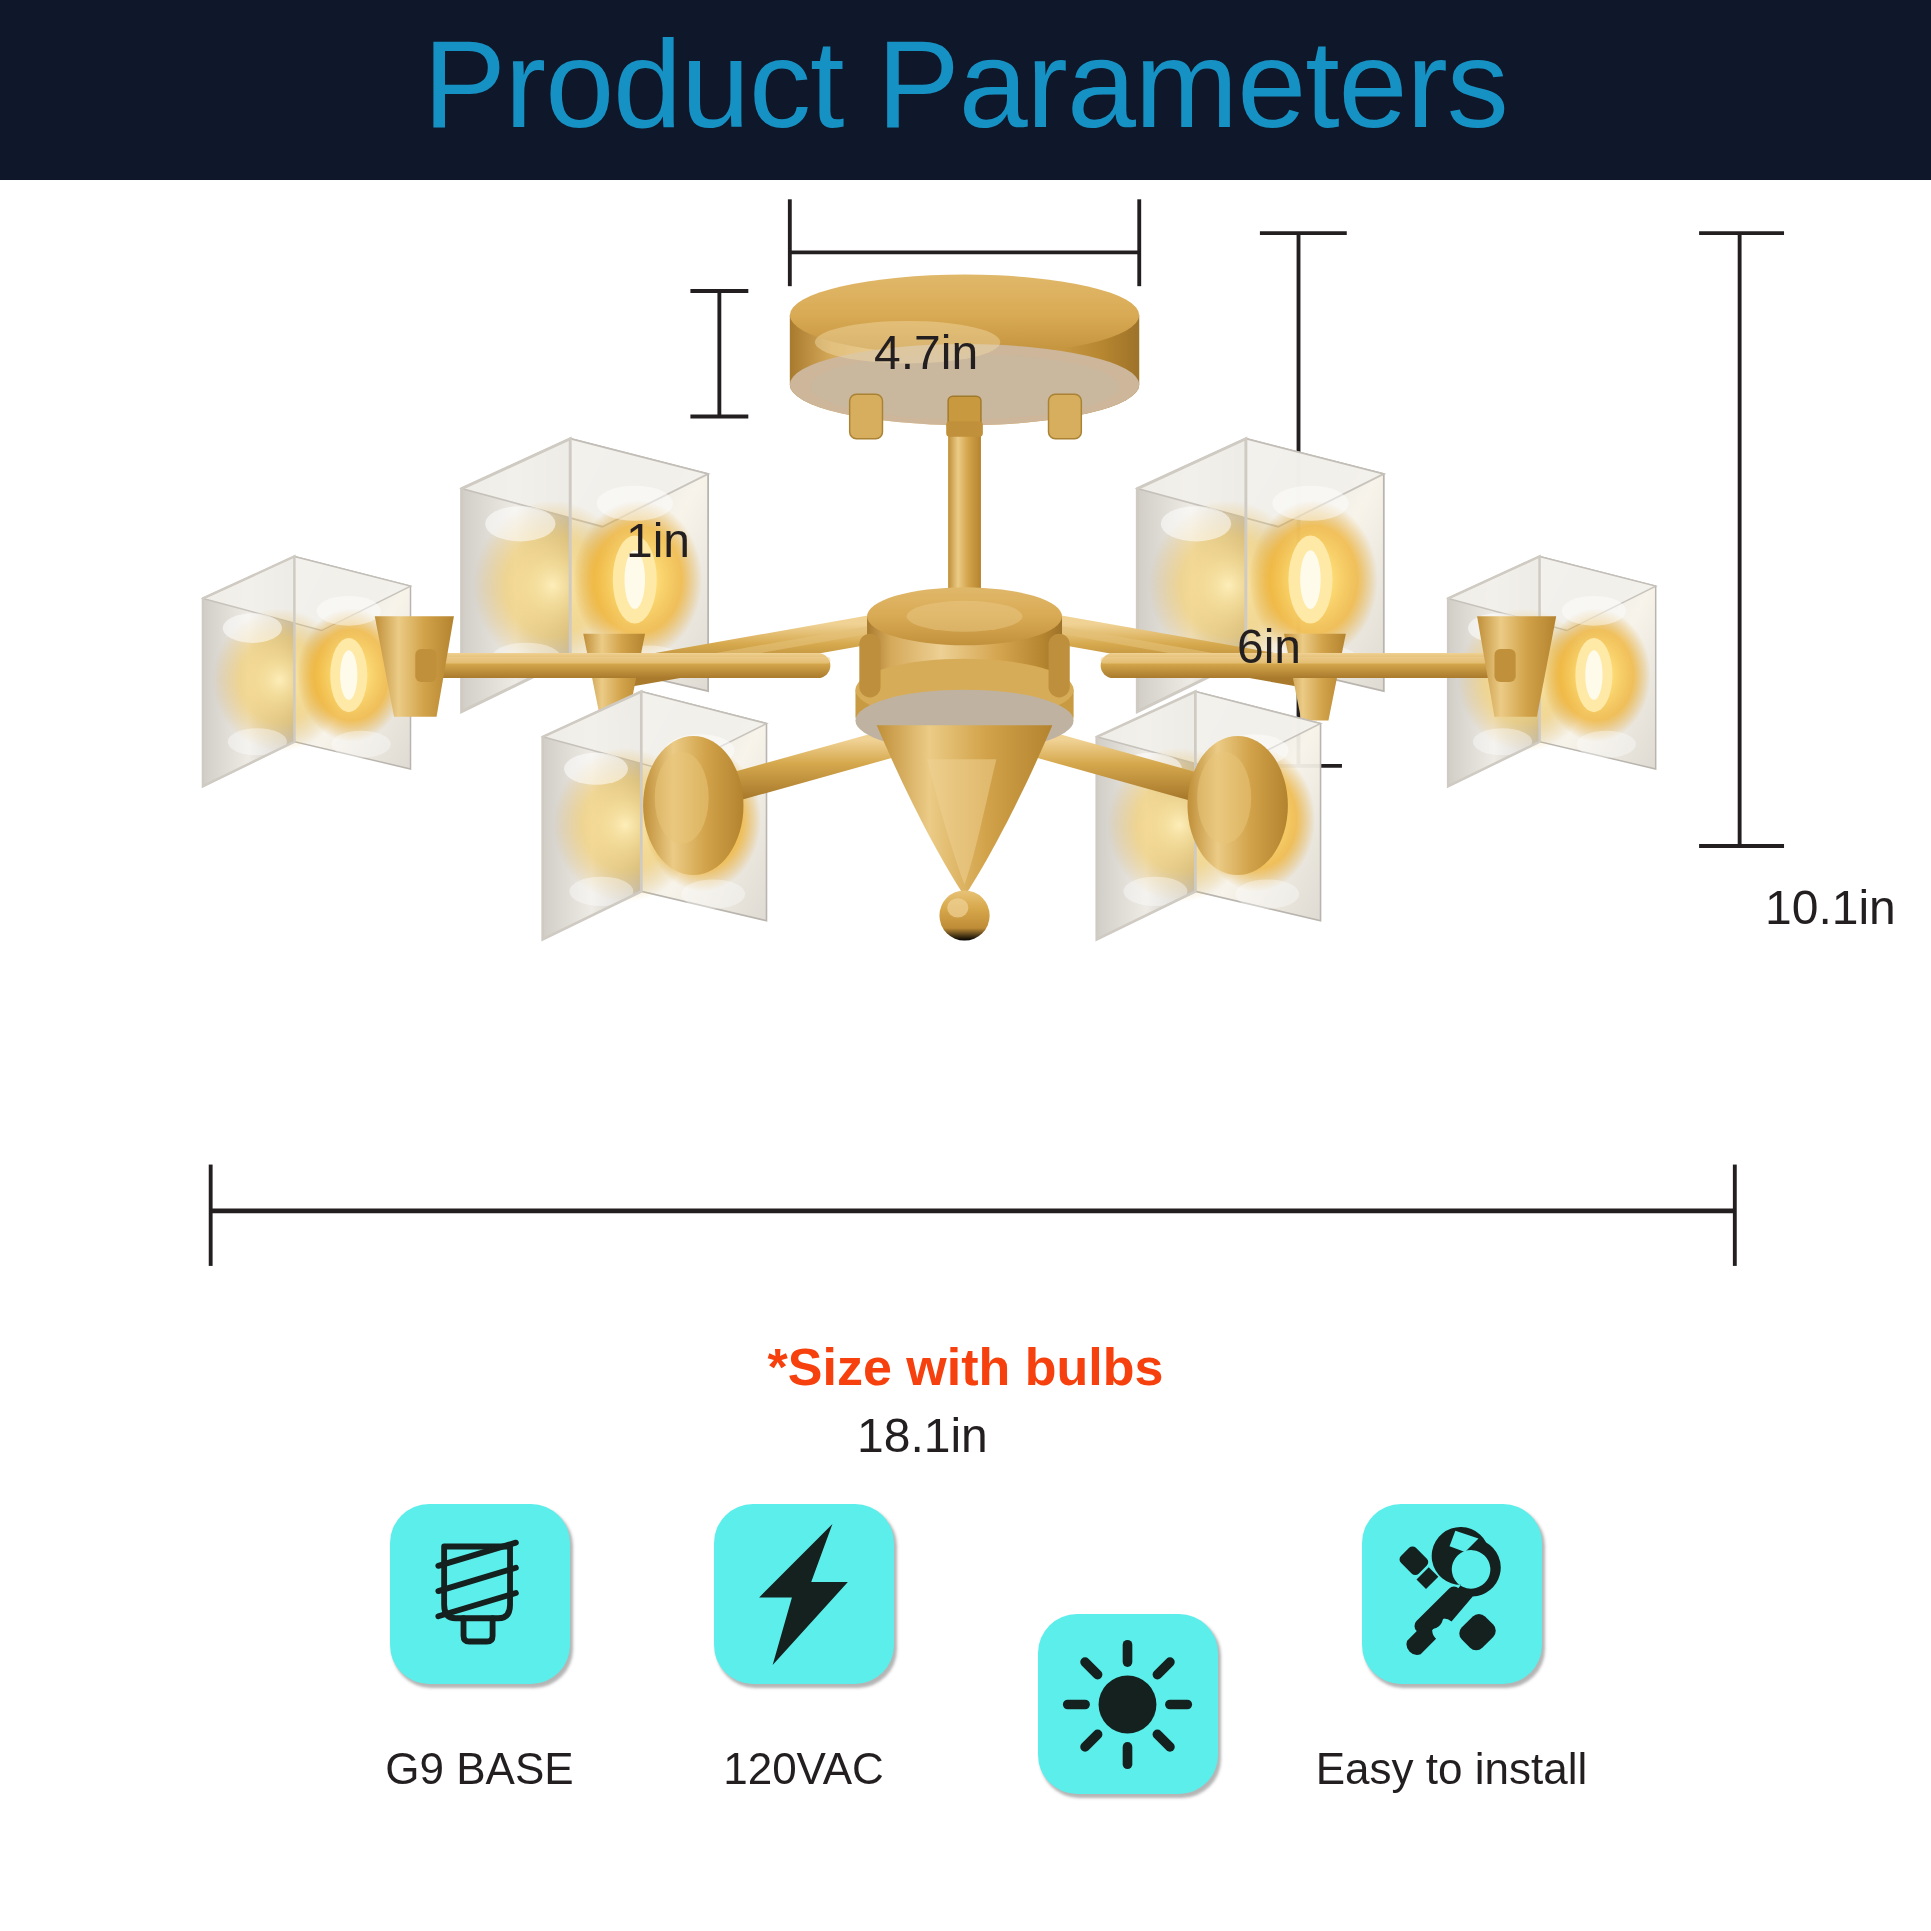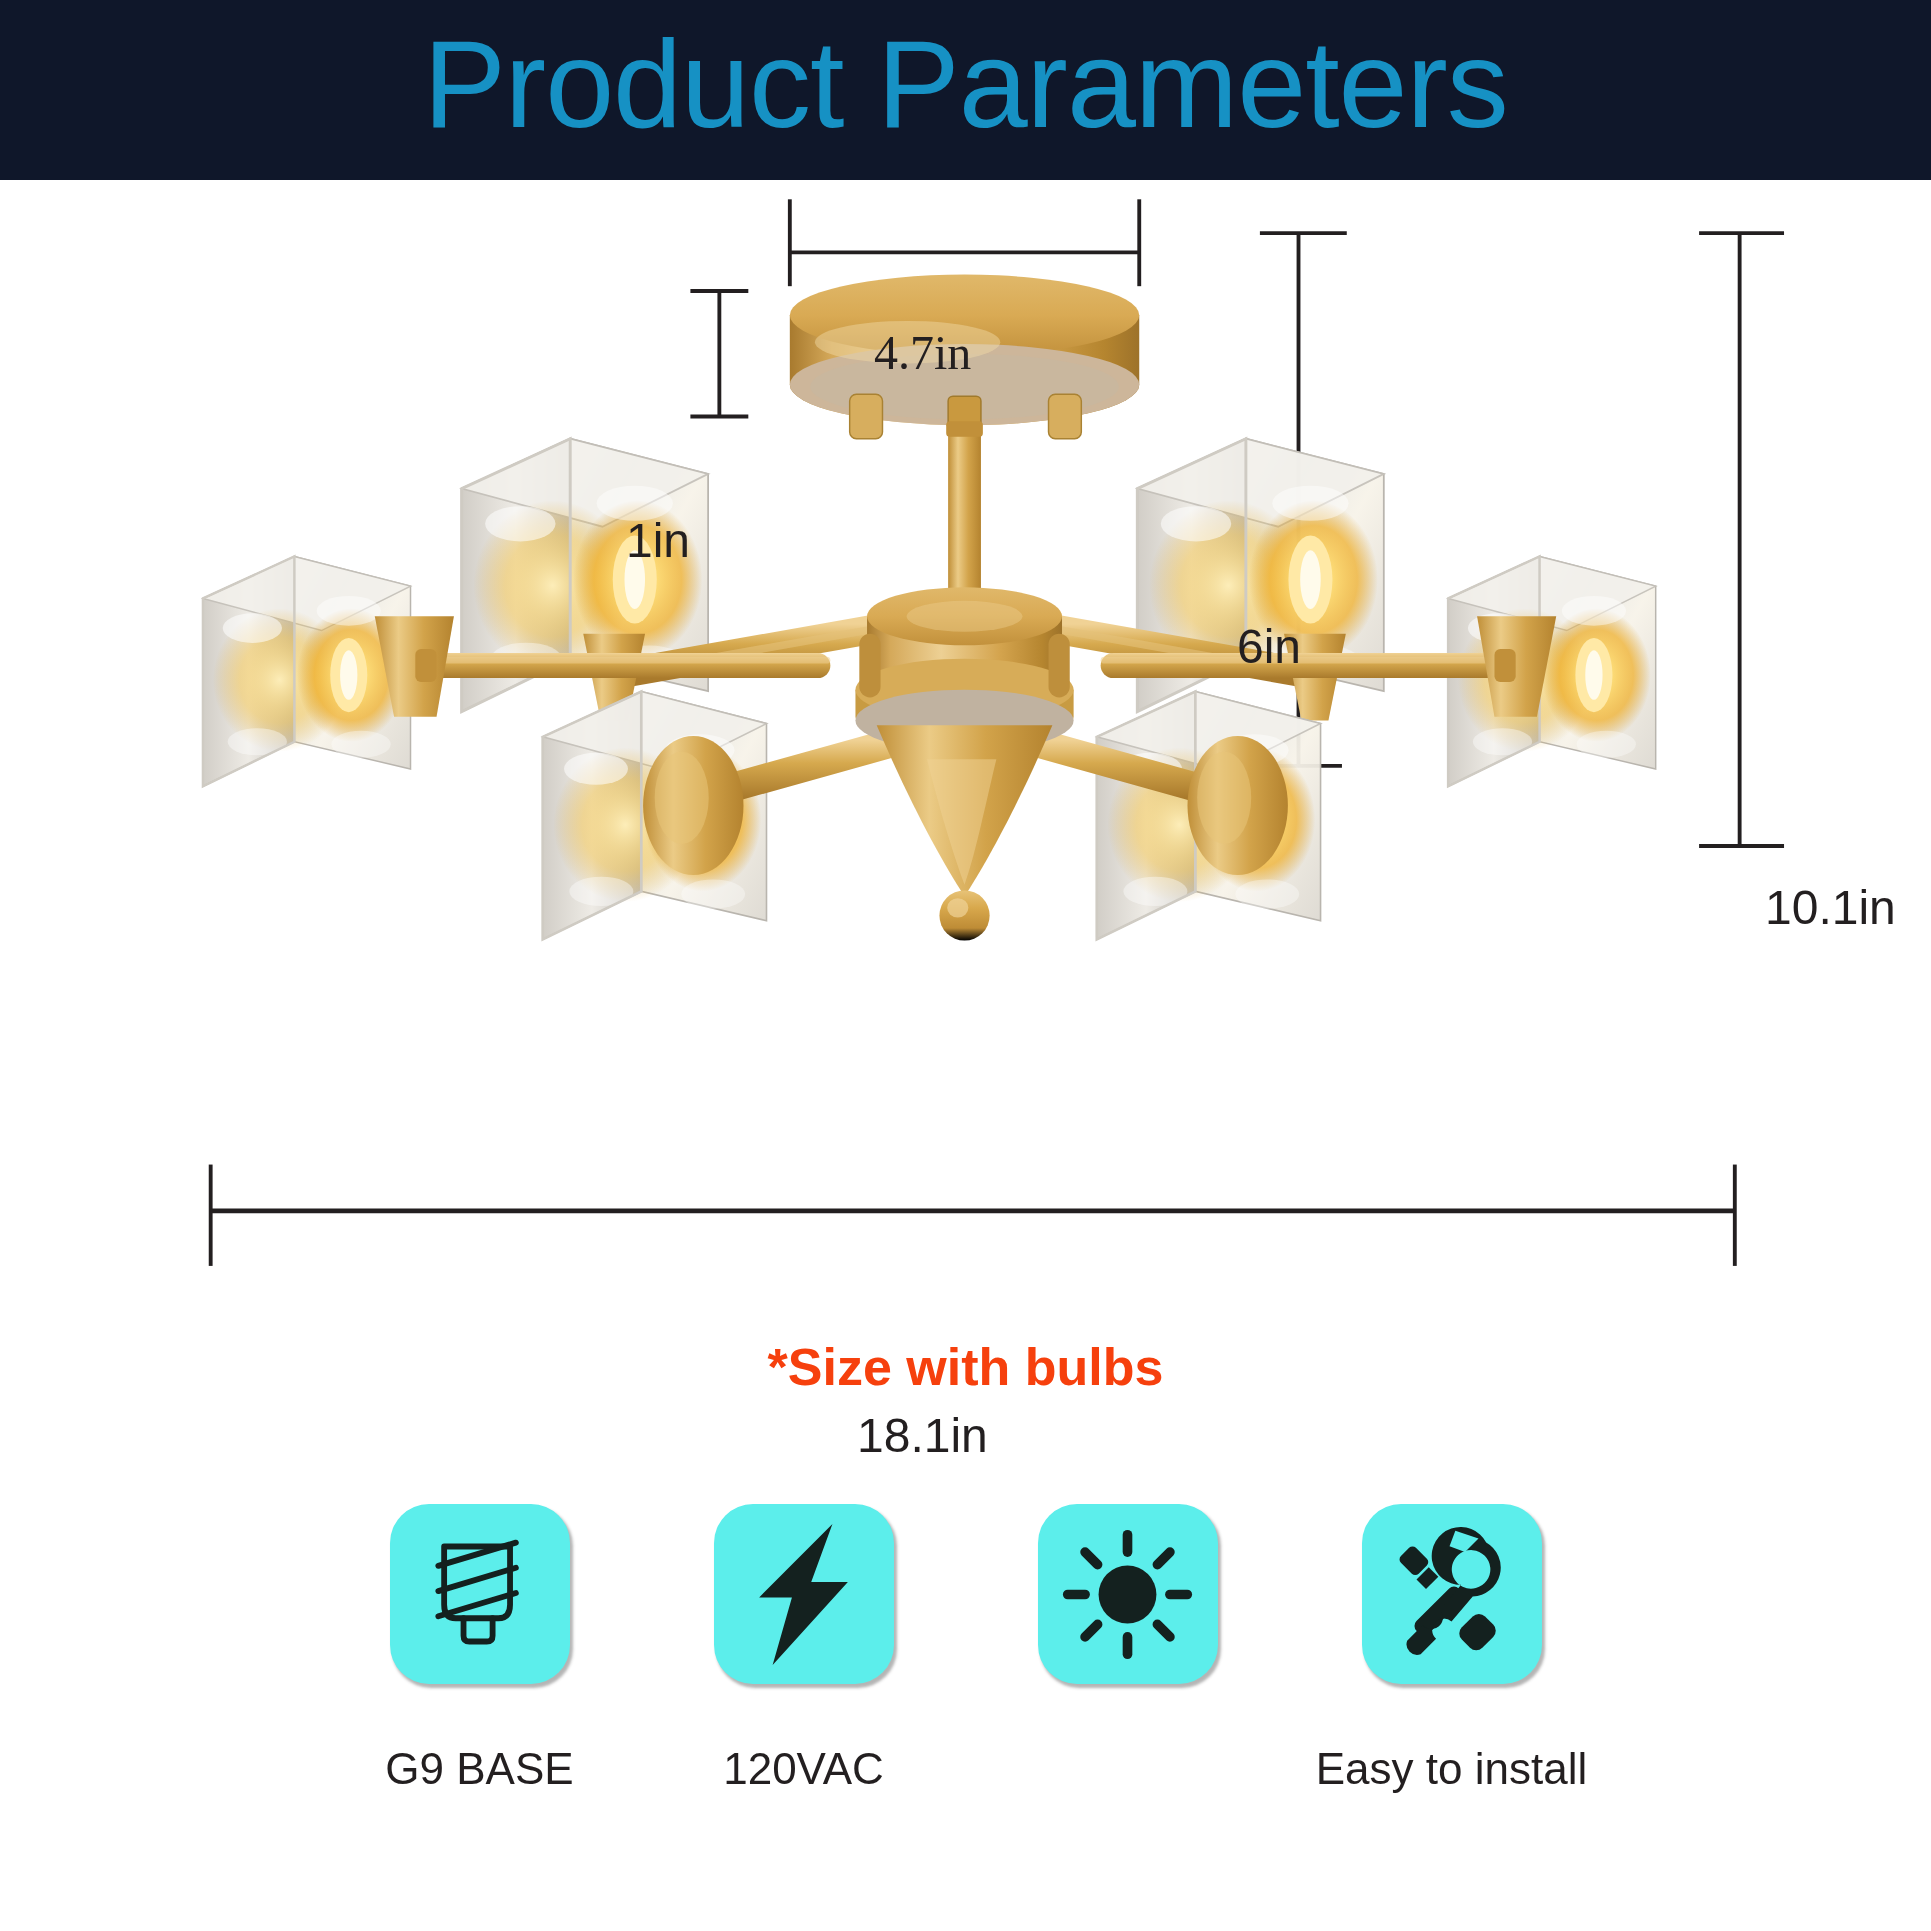--- a/index.html
+++ b/index.html
@@ -32,40 +32,40 @@
   }
   #product-svg{position:absolute;left:0;top:0;}
   
   .dim-label{
     position:absolute;
     font-size:48px;
     color:#231f20;
     white-space:nowrap;
     font-family:"Liberation Sans", sans-serif;
   }
-  #dim-width-top-label{left:874px;top:145px;font-family:Liberation Serif, serif;}
+  #dim-width-top-label{left:874px;top:145px;}
   #dim-canopy-height-label{left:626px;top:333px;}
   #dim-shade-drop-label{left:1237px;top:439px;}
   #dim-total-height-label{left:1765px;top:700px;}
   #dim-total-width-label{left:857px;top:1228px;}
   
   #size-note{
     position:absolute;left:0;top:1337px;width:1931px;
     text-align:center;
     font-size:52px;
     font-weight:bold;
     color:#F6400D;
     font-family:"Liberation Sans", sans-serif;
   }
   
   #feature-row{
     position:absolute;left:0;top:1504px;width:1931px;
     display:flex;
     justify-content:center;
-    align-items:flex-start;
+    align-items:flex-end;
   }
   .feature-item{
     width:324px;
     display:flex;flex-direction:column;align-items:center;
   }
   .feature-tile{
     width:180px;height:180px;
     border-radius:39px;
     background:#5CEEEB;
     box-shadow:2.9px 3.9px 2.9px rgba(60,60,60,.38);

